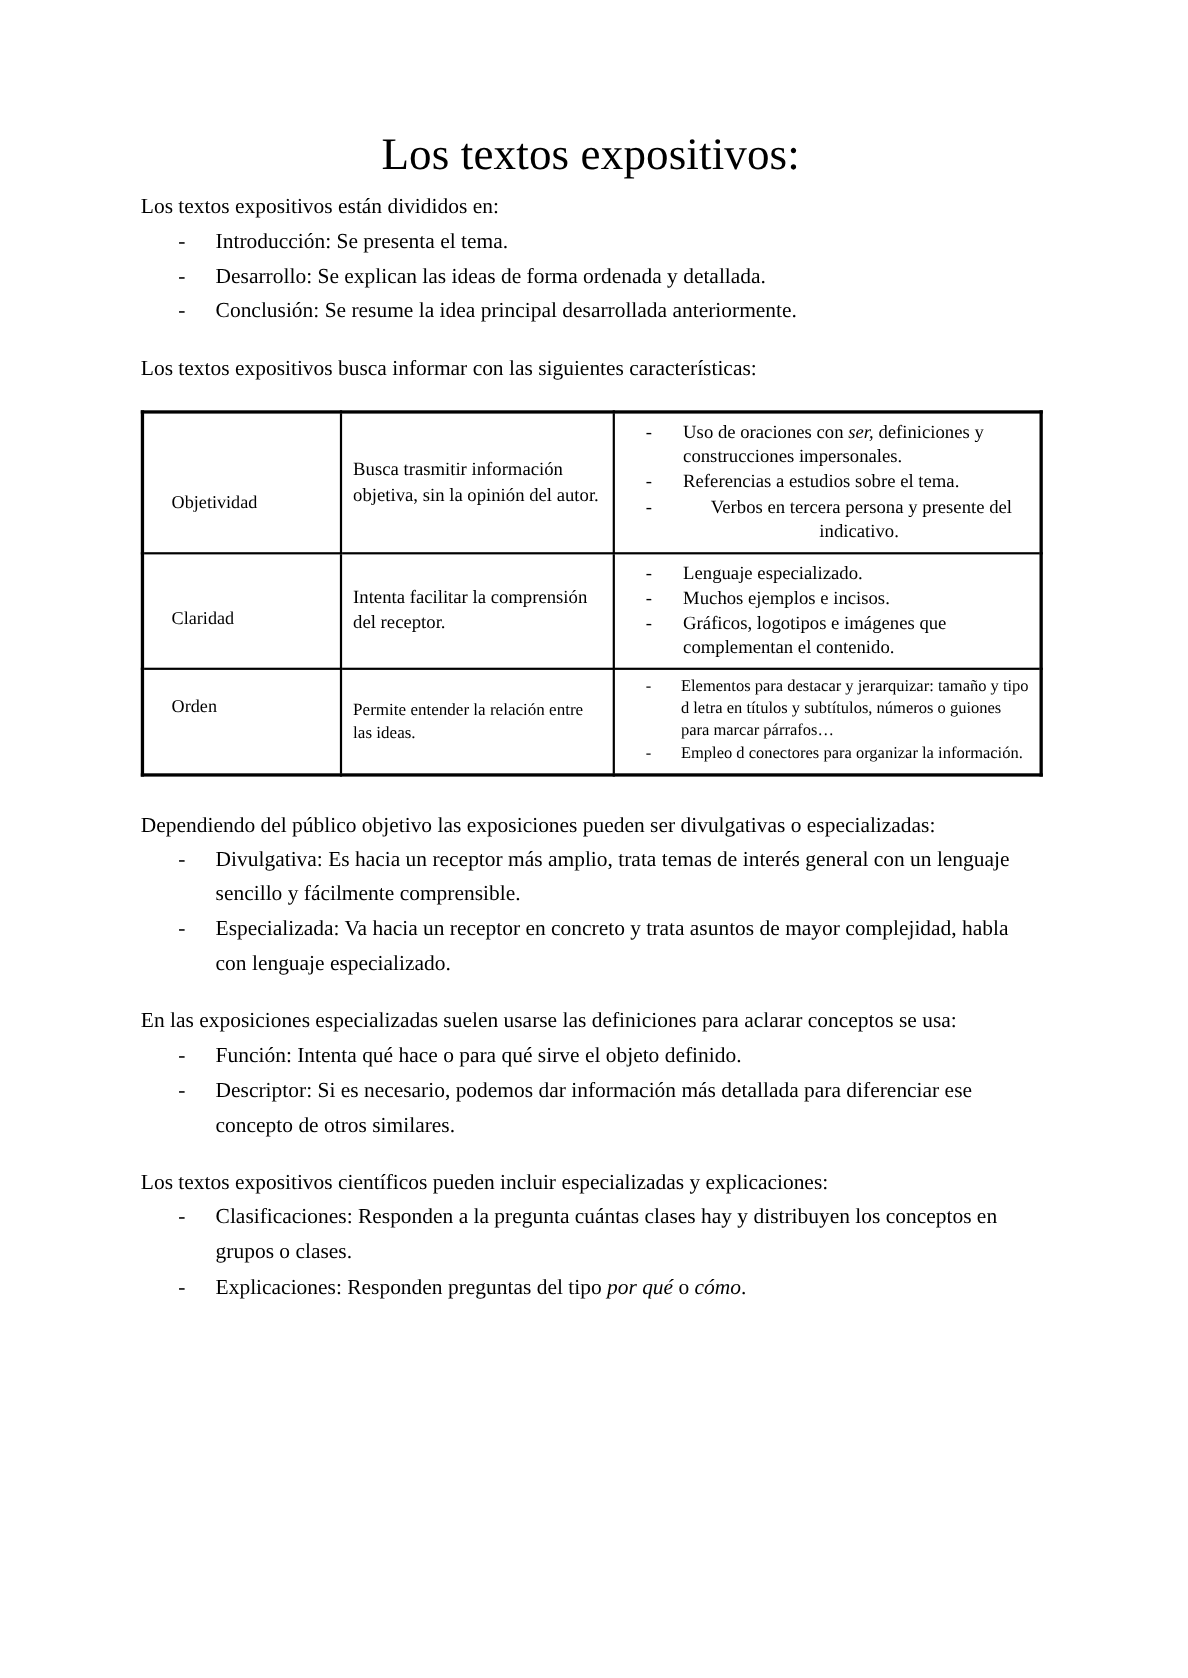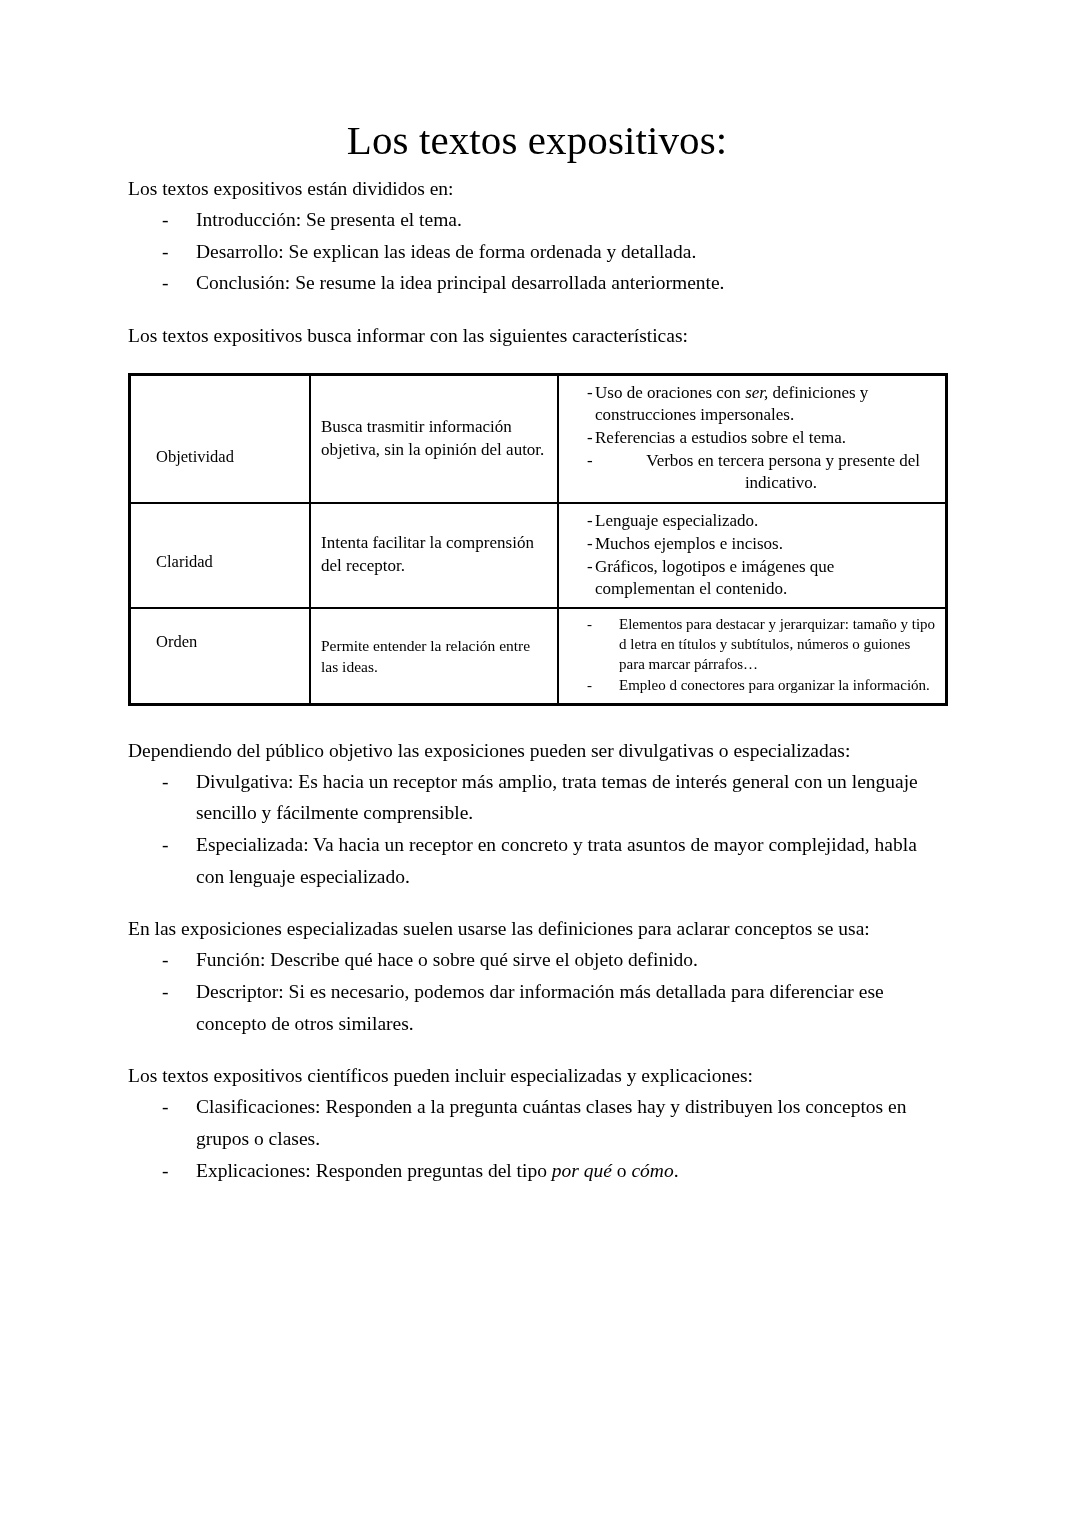--- a/index.html
+++ b/index.html
@@ -110,21 +110,21 @@
     line-height: 1.36;
   }
 
   ul.tdash {
     list-style: none;
     margin: 0;
     padding: 6px 8px 6px 0;
   }
   ul.tdash > li {
     position: relative;
-    padding-left: 36px;
+    padding-left: 62px;
     font-size: 17px;
     line-height: 1.3;
     margin: 0 0 1px 0;
   }
   ul.tdash > li::before {
     content: "-";
     position: absolute;
     left: 28px;
     top: 0;
   }
@@ -219,21 +219,21 @@
     <ul class="dash">
       <li>Divulgativa: Es hacia un receptor más amplio, trata temas de interés general con un lenguaje sencillo y fácilmente comprensible.</li>
       <li>Especializada: Va hacia un receptor en concreto y trata asuntos de mayor complejidad, habla con lenguaje especializado.</li>
     </ul>
 
     <div class="gap-md"></div>
 
     <p class="para">En las exposiciones especializadas suelen usarse las definiciones para aclarar conceptos se usa:</p>
 
     <ul class="dash">
-      <li>Función: Describe qué hace o sobre qué sirve el objeto definido.</li>
+      <li>Función: Intenta qué hace o para qué sirve el objeto definido.</li>
       <li>Descriptor: Si es necesario, podemos dar información más detallada para diferenciar ese concepto de otros similares.</li>
     </ul>
 
     <div class="gap-md"></div>
 
     <p class="para">Los textos expositivos científicos pueden incluir especializadas y explicaciones:</p>
 
     <ul class="dash">
       <li>Clasificaciones: Responden a la pregunta cuántas clases hay y distribuyen los conceptos en grupos o clases.</li>
       <li>Explicaciones: Responden preguntas del tipo <em>por qué</em> o <em>cómo</em>.</li>

